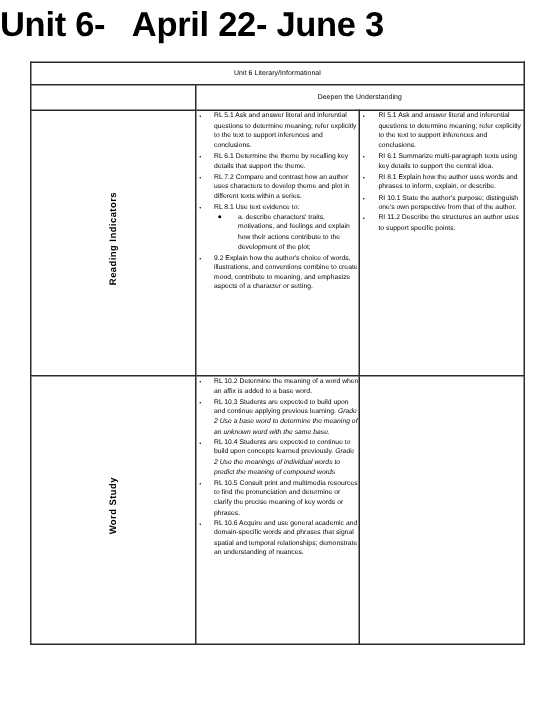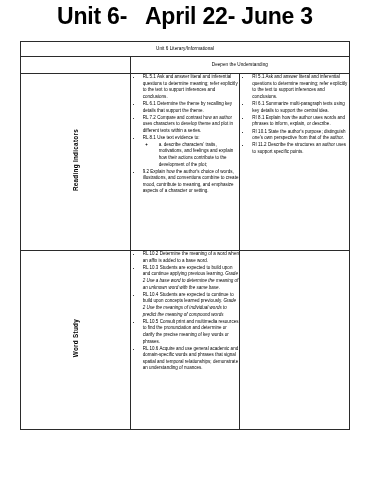--- a/index.html
+++ b/index.html
@@ -18,21 +18,20 @@
     position: relative;
     width: 370px;
     height: 480px;
     background: #ffffff;
   }
   .doc-title {
     position: absolute;
     left: 0;
     top: 3px;
     width: 370px;
-    text-align: center;
     font-size: 23px;
     font-weight: bold;
     letter-spacing: -0.2px;
     white-space: pre;
     line-height: 27px;
     font-family: "Liberation Sans", sans-serif;
   }
   .unit-table {
     position: absolute;
     left: 20px;

